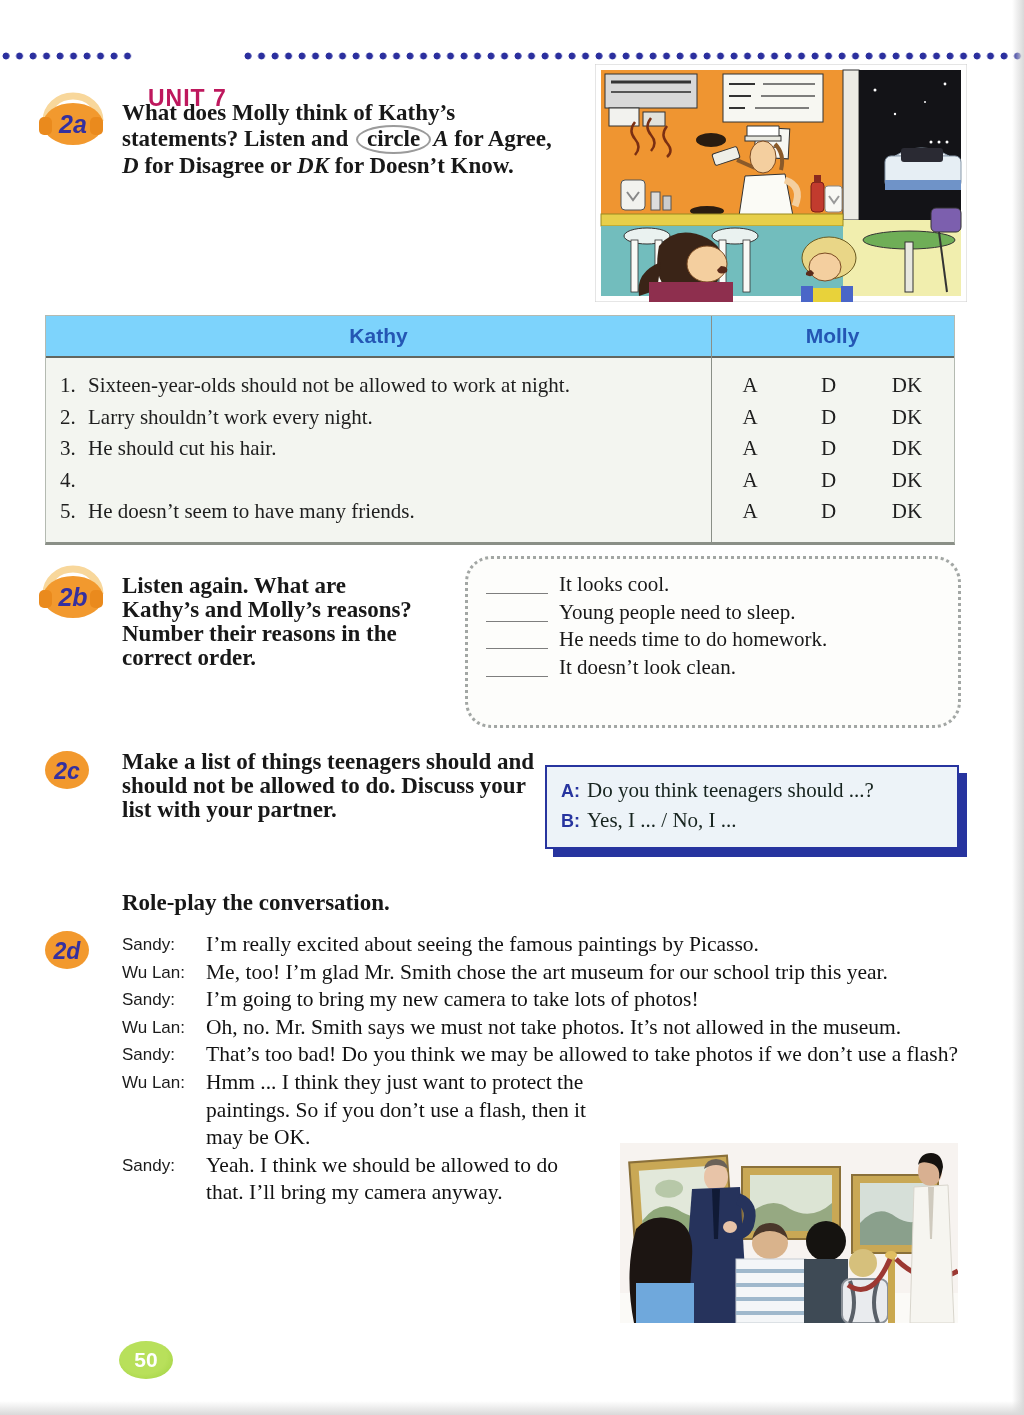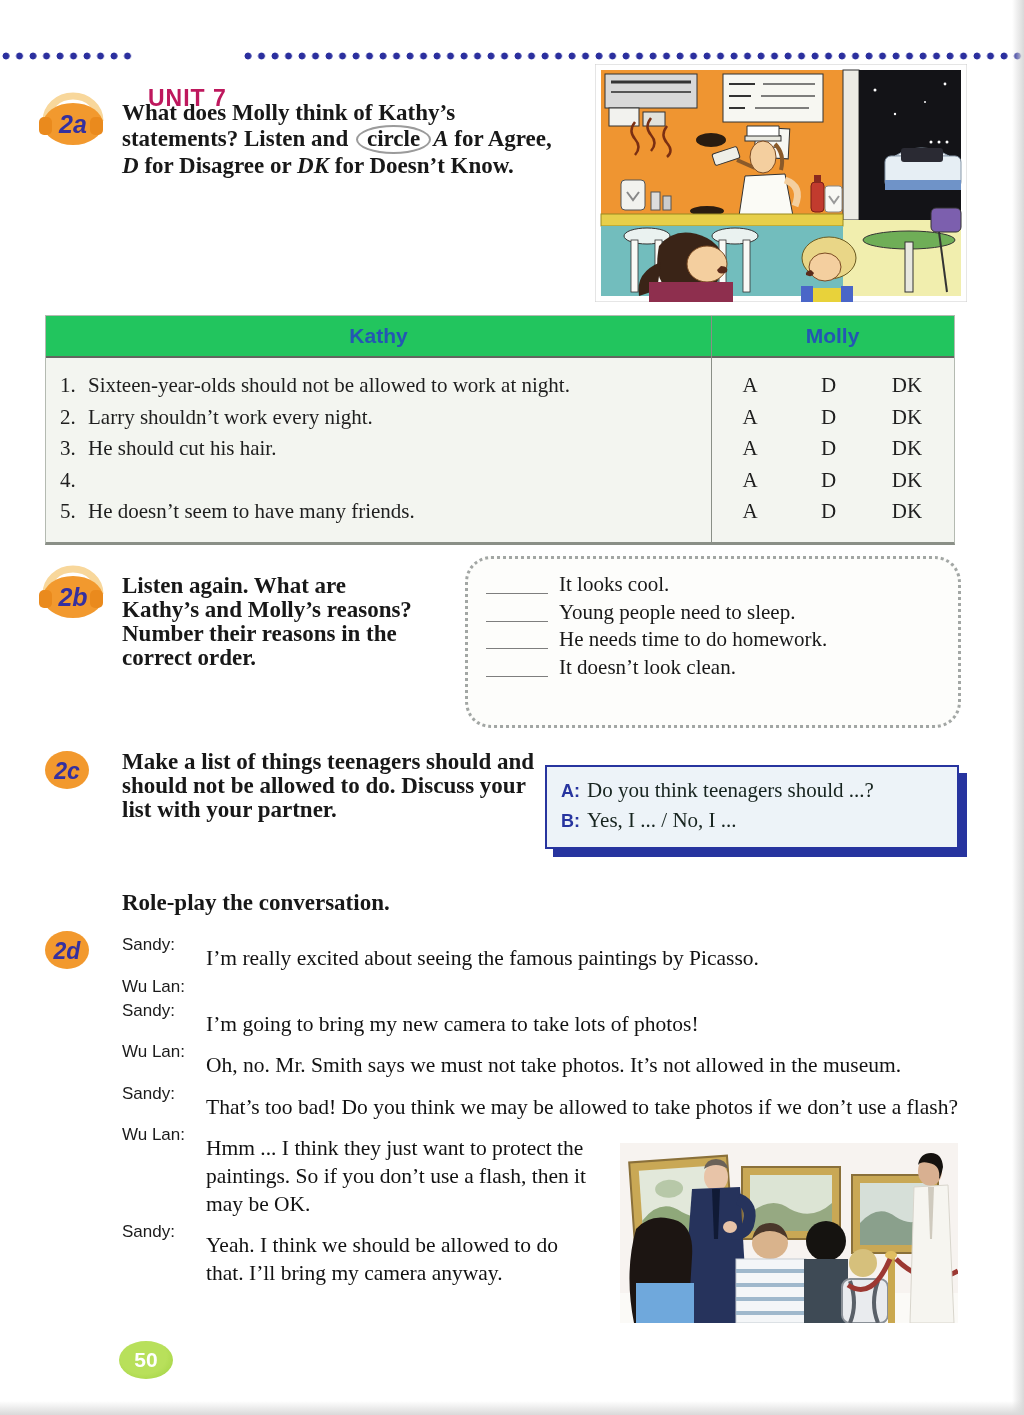--- a/index.html
+++ b/index.html
@@ -31,21 +31,21 @@
   .circled{display:inline-block;border:2px solid #9b9b9b;border-radius:50%;
     padding:0 9px 1px 9px;margin:0 2px;}
   .it{font-style:italic;}
 
   
   .comic{position:absolute;left:595px;top:64px;width:372px;height:238px;}
 
   
   .k-table{position:absolute;left:45px;top:315px;width:910px;background:#f3f5f0;
     border:1px solid #b4bab1;border-bottom:3px solid #8a8f87;box-sizing:border-box;}
-  .k-thead{height:40px;background:#22c55e;border-bottom:2px solid #62665f;display:flex;}
+  .k-thead{height:40px;background:#7dd3fc;border-bottom:2px solid #62665f;display:flex;}
   .k-th{font-family:"Liberation Sans",sans-serif;font-weight:bold;font-size:21px;
     color:#2456b4;line-height:40px;text-align:center;}
   .k-th-left{width:665px;}
   .k-th-right{flex:1;}
   .k-vsep{position:absolute;left:665px;top:0;bottom:0;width:1px;background:#8a8f87;}
   .k-tbody{padding:12px 0 14px 0;}
   .k-row{display:flex;height:31.5px;align-items:center;font-size:21px;color:#1e1e1e;}
   .k-cell-text{width:665px;box-sizing:border-box;padding-left:14px;display:flex;}
   .k-num{width:28px;flex:0 0 28px;}
   .k-opts{flex:1;display:flex;justify-content:space-between;padding:0 30px 0 22px;}
@@ -64,21 +64,21 @@
     padding:9px 14px 11px 14px;}
   .ex-line{font-size:21px;line-height:29px;color:#17241f;}
   .ex-label{font-family:"Liberation Sans",sans-serif;font-weight:bold;color:#27349f;
     font-size:18px;margin-right:7px;}
 
   
   .dialogue{position:absolute;left:122px;top:931px;width:846px;}
   .dline{display:flex;}
   .speaker{flex:0 0 84px;font-family:"Liberation Sans",sans-serif;font-size:17px;
     color:#1b1b1b;padding-top:4px;}
-  .dtext{font-size:21.5px;line-height:27.6px;color:#121212;margin-top:14px;}
+  .dtext{font-size:21.5px;line-height:27.6px;color:#121212;}
   .narrow .dtext{width:388px;font-family:Liberation Serif, serif;}
 
   
   .museum-photo{position:absolute;left:620px;top:1143px;width:338px;height:180px;}
 
   
   .page-badge{position:absolute;left:119px;top:1341px;width:54px;height:38px;
     background:radial-gradient(ellipse at 45% 40%, #b8e05b 55%, #9ccf3d 100%);
     border-radius:50%;display:flex;align-items:center;justify-content:center;
     font-family:"Liberation Sans",sans-serif;font-weight:bold;font-size:21px;color:#ffffff;}
@@ -324,20 +324,21 @@
 
 <div class="instr" style="left:122px;top:891px;width:500px;">Role-play the conversation.</div>
 
 <div class="dialogue">
   <div class="dline">
     <span class="speaker">Sandy:</span>
     <span class="dtext">I’m really excited about seeing the famous paintings by Picasso.</span>
   </div>
   <div class="dline">
     <span class="speaker">Wu Lan:</span>
+    <span class="dtext">Me, too! I’m glad Mr. Smith chose the art museum for our school trip this year.</span>
   </div>
   <div class="dline">
     <span class="speaker">Sandy:</span>
     <span class="dtext">I’m going to bring my new camera to take lots of photos!</span>
   </div>
   <div class="dline">
     <span class="speaker">Wu Lan:</span>
     <span class="dtext">Oh, no. Mr. Smith says we must not take photos. It’s not allowed in the museum.</span>
   </div>
   <div class="dline">

